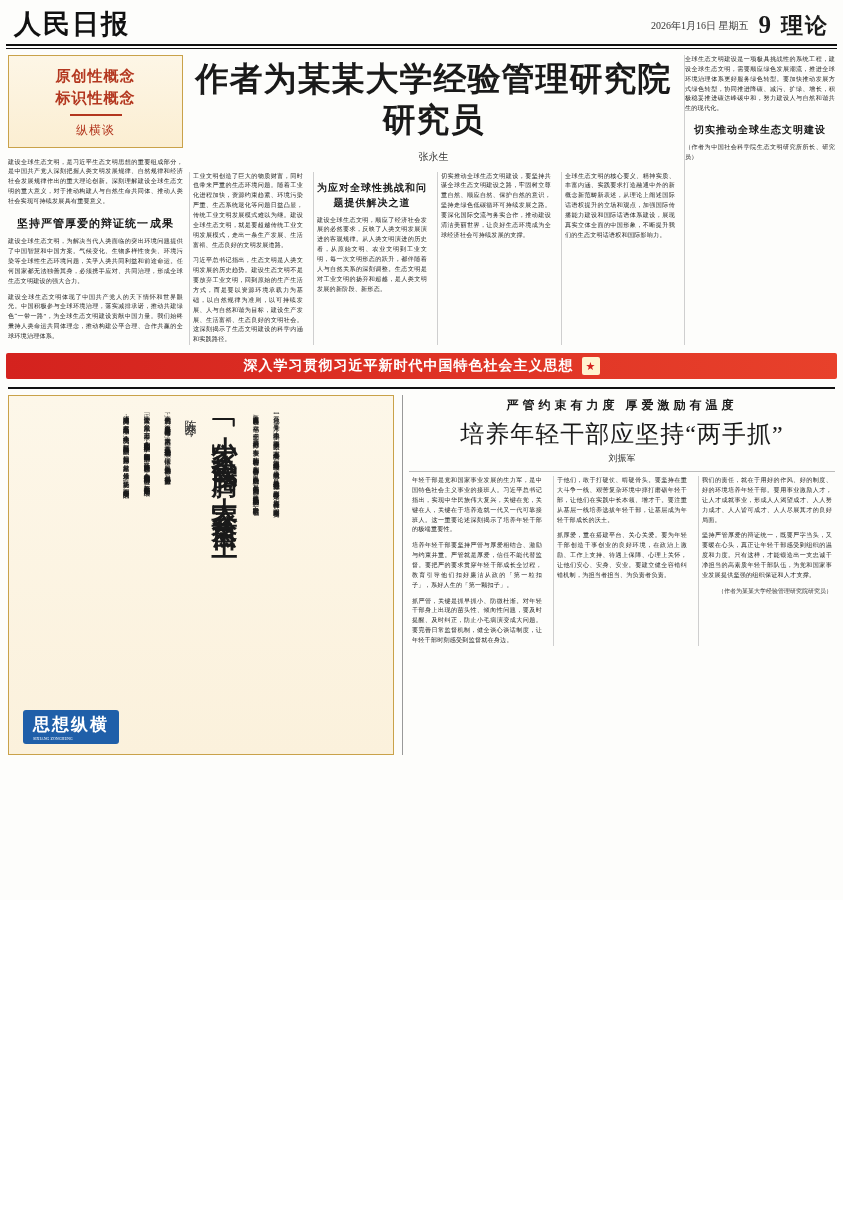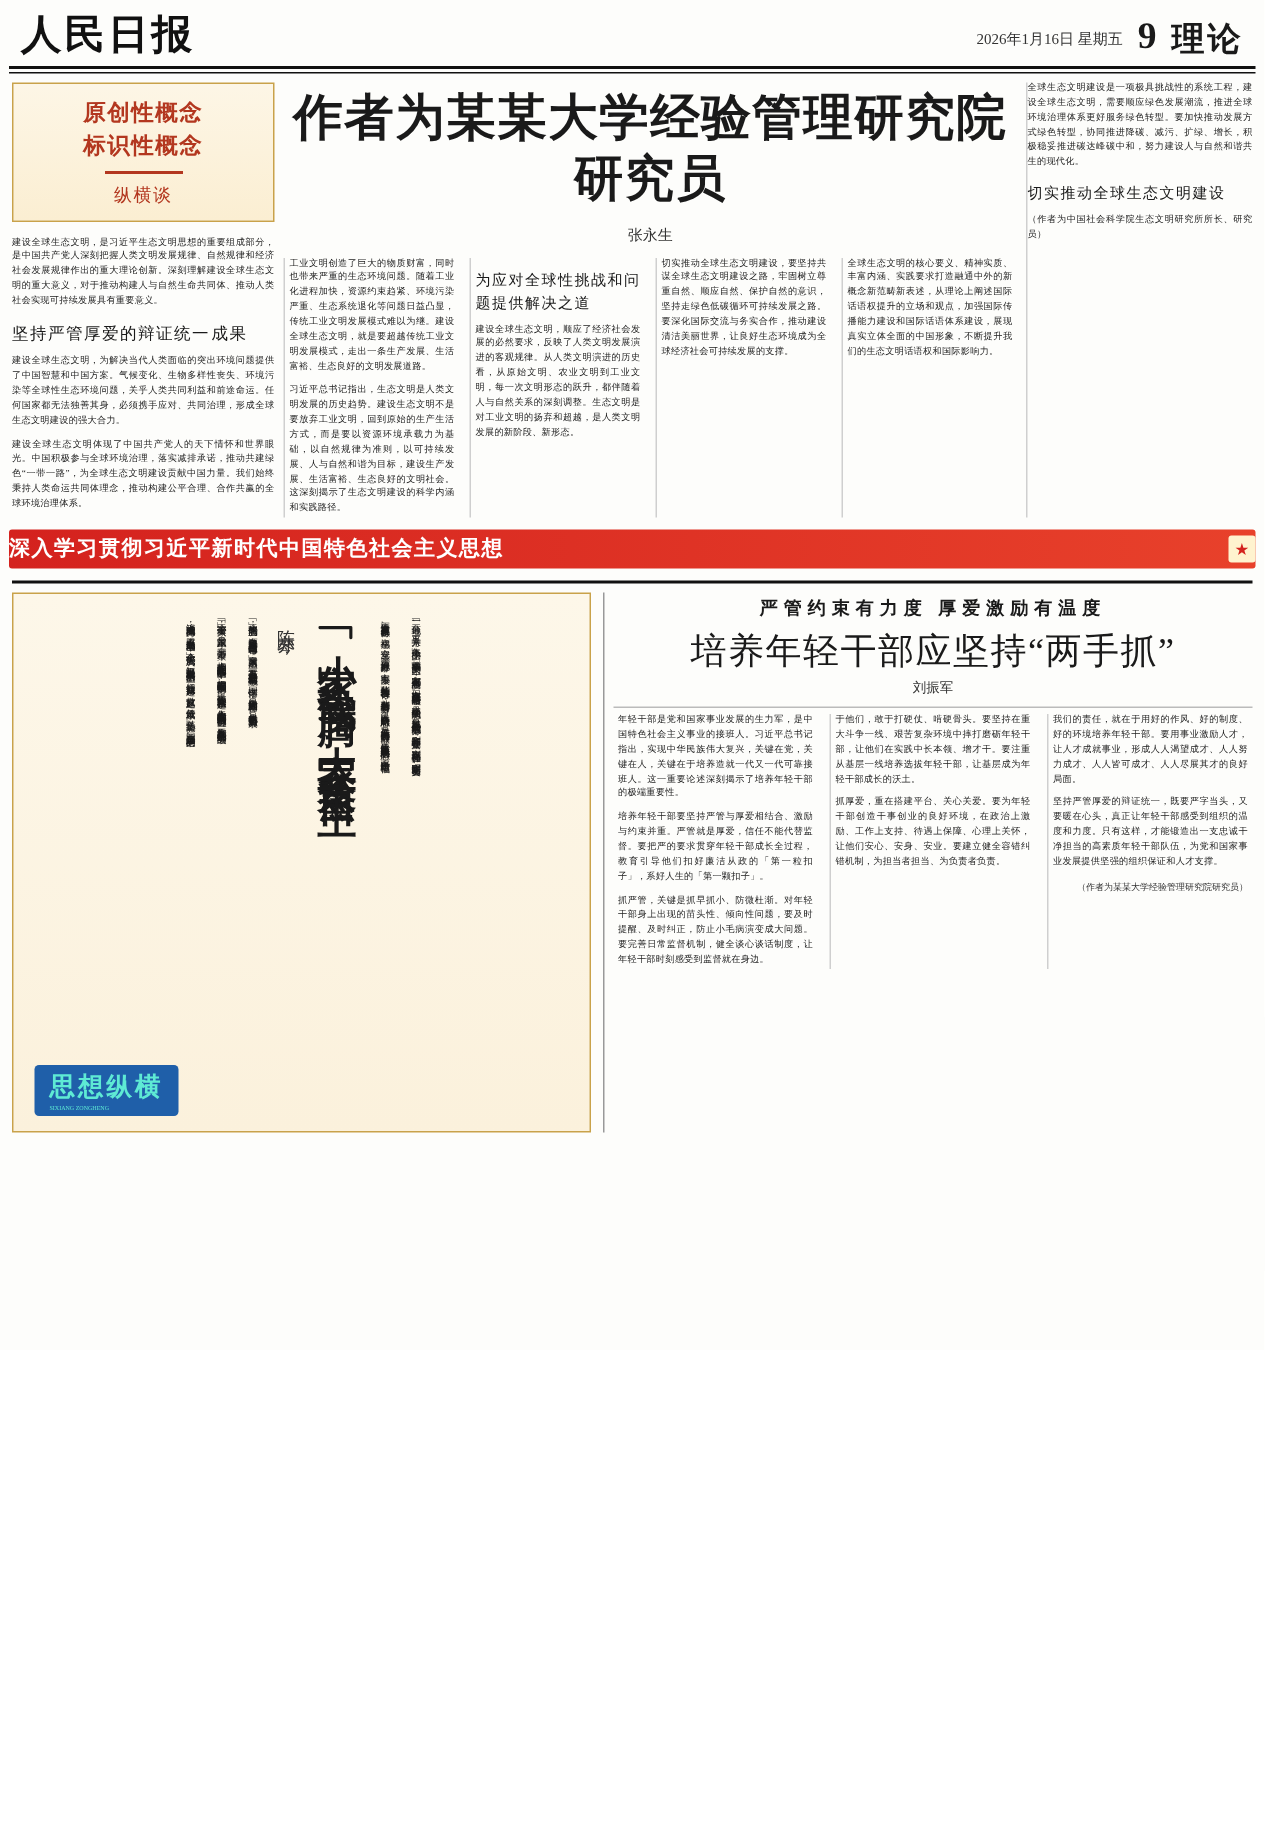--- a/index.html
+++ b/index.html
@@ -25,48 +25,48 @@
   .orn-l1,.orn-l2{font-size:15px;font-weight:bold;color:#b3371f;letter-spacing:1px;line-height:1.45;}
   .orn-sub{margin-top:6px;font-size:12px;color:#b3371f;letter-spacing:1px;}
   .orn-bar{width:52px;height:2px;background:#b3371f;margin:4px auto 0 auto;}
 
   .headline{font-size:33px;font-weight:bold;text-align:center;letter-spacing:1px;line-height:1.25;margin:4px 0 8px 0;}
   .byline{text-align:center;font-size:10px;color:#333;margin-bottom:8px;}
 
   .bodytext{font-size:6.1px;line-height:1.62;text-align:justify;color:#1c1c1c;letter-spacing:.2px;}
   .colrule{border-left:1px solid #cfcfcf;}
 
-  .subhead{font-size:11px;font-weight:normal;line-height:1.5;margin:8px 0 6px 0;letter-spacing:1px;}
+  .subhead{font-size:11px;font-weight:bold;text-align:center;line-height:1.5;margin:8px 0 6px 0;letter-spacing:1px;}
   .subhead.small{font-size:10px;}
 
   .newscols{display:flex;gap:7px;}
   .newscols > div{flex:1;padding:0 3px;}
 
   .leftblurb{margin-top:10px;}
 
   
-  .redbanner{margin:8px 6px 0 6px;background:linear-gradient(90deg,#d4221e,#e8412b);color:#fff;display:flex;align-items:center;justify-content:space-between;gap:8px;height:26px;border-radius:2px;}
+  .redbanner{margin:8px 6px 0 6px;background:linear-gradient(90deg,#d4221e,#e8412b);color:#fff;display:flex;align-items:center;justify-content:center;gap:8px;height:26px;border-radius:2px;}
   .redbanner span{font-size:14px;font-weight:bold;letter-spacing:1px;}
   .banner-flag{width:18px;height:18px;background:#fff3cf;border-radius:2px;color:#d4221e;font-size:11px;display:flex;align-items:center;justify-content:center;}
 
   
   .hr-thick{border-top:2px solid #111;margin:8px 8px 0 8px;}
 
   
   .lower{display:flex;padding:6px 8px;gap:8px;}
   .lower-left{width:368px;border:1px solid #c9a24a;background:linear-gradient(180deg,#fdf7e9,#fbf1dc);padding:8px;position:relative;}
   .lower-right{flex:1;padding-left:6px;}
   .vdivider{border-left:1px solid #999;}
 
   .vert-wrap{display:flex;justify-content:center;gap:10px;margin:6px 0;}
   .vtitle{writing-mode:vertical-rl;font-size:26px;font-weight:bold;letter-spacing:6px;line-height:1.25;}
   .vtitle.small{font-size:12px;letter-spacing:3px;font-weight:normal;color:#333;}
   .vcol{writing-mode:vertical-rl;font-size:6.3px;line-height:1.7;letter-spacing:.3px;text-align:justify;height:330px;}
 
-  .stamp{position:absolute;left:14px;bottom:10px;width:96px;height:34px;background:#1f5fa9;color:#5eead4;border-radius:3px;display:flex;align-items:center;justify-content:center;font-size:17px;font-weight:bold;letter-spacing:2px;}
+  .stamp{position:absolute;left:14px;bottom:10px;width:96px;height:34px;background:#1f5fa9;color:#ffffff;border-radius:3px;display:flex;align-items:center;justify-content:center;font-size:17px;font-weight:bold;letter-spacing:2px;}
   .stamp small{display:block;font-size:4px;letter-spacing:0;font-weight:normal;}
 
   .kicker{text-align:center;font-size:12px;font-weight:bold;letter-spacing:4px;margin:2px 0 4px 0;font-family:Liberation Serif, serif;}
   .headline2{text-align:center;font-size:24px;font-weight:normal;letter-spacing:1px;margin-bottom:2px;}
   .byline2{text-align:center;font-size:9px;color:#333;margin-bottom:6px;}
   .rule-thin{border-top:1px solid #bbb;margin:4px 0;}
 
   .lowcols{display:flex;gap:8px;}
   .lowcols > div{flex:1;padding:0 3px;}
   .sig{text-align:right;font-size:6px;margin-top:6px;color:#333;}

